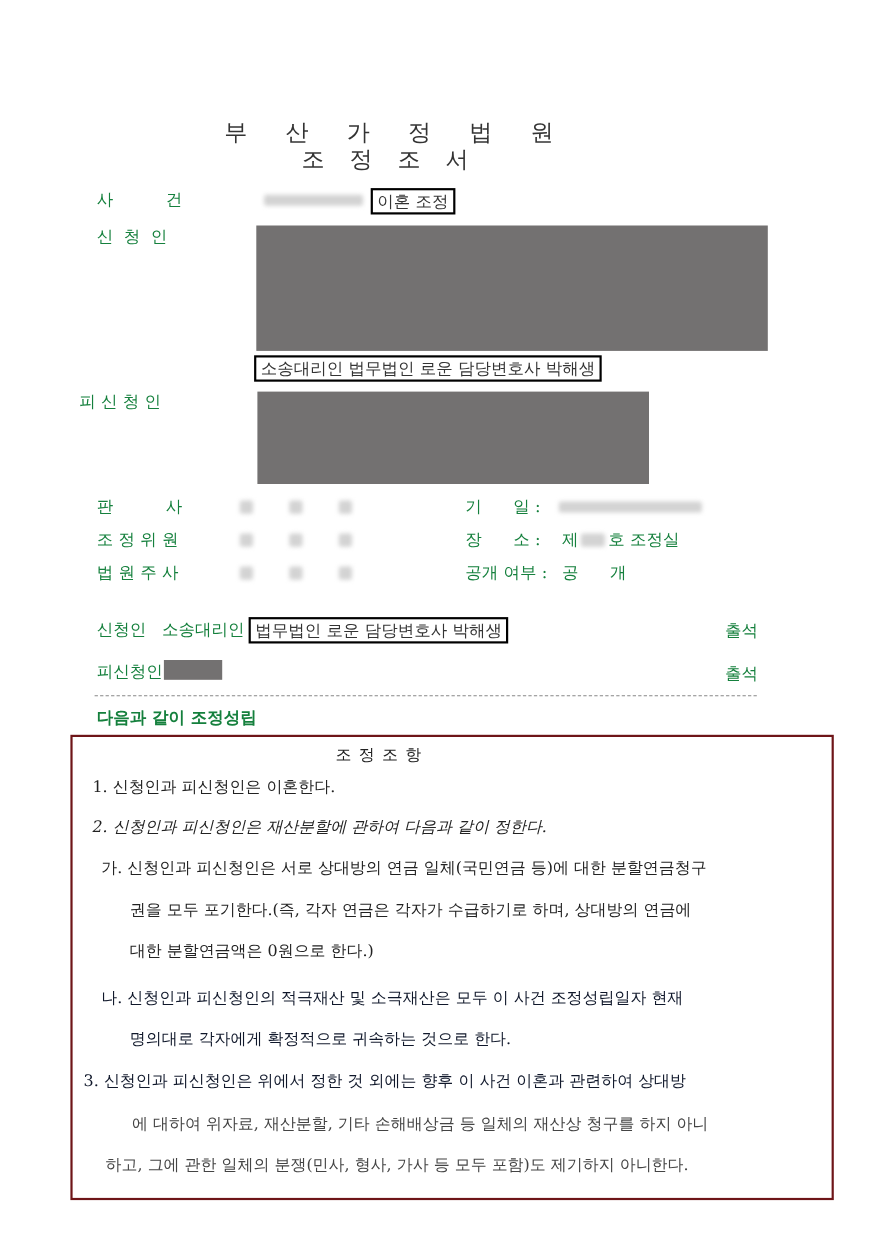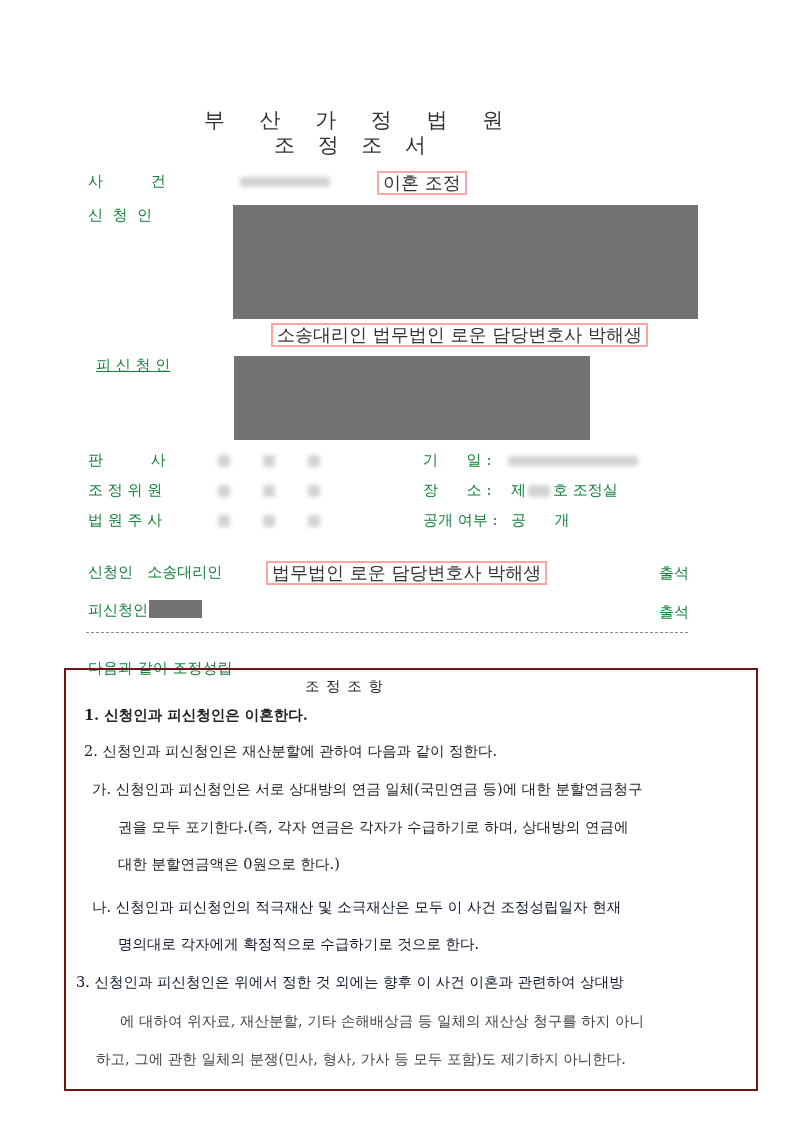--- a/index.html
+++ b/index.html
@@ -7,21 +7,21 @@
       width: 800px; height: 1131px; position: relative; overflow: hidden;
       font-family: "DejaVu Serif", "Liberation Serif", serif;
       color: #2b2b2b;
     }
     .abs { position: absolute; }
     .title1 { left: 0; width: 721px; top: 106px; text-align: center; font-size: 21px; letter-spacing: 14px; color: #333; font-family: "DejaVu Sans", sans-serif; }
     .title2 { left: 0; width: 708px; top: 131px; text-align: center; font-size: 21px; letter-spacing: 8px; color: #333; font-family: "DejaVu Sans", sans-serif; }
     .lbl { font-size: 15px; color: #15803d; white-space: pre; }
     .redact { background: #737171; }
     .blur { background: #d3d3d3; filter: blur(2px); border-radius: 2px; }
-    .boxed { border: 2px solid #fca5a5; padding: 0 4px; font-size: 18px; color: #333; white-space: nowrap; line-height: 20px; margin-left: 40px; }
+    .boxed { border: 2px solid #000000; padding: 0 4px; font-size: 15px; color: #333; white-space: nowrap; line-height: 20px; }
     .dash { border-top: 1px dashed #888; }
     .terms-box { left: 64px; top: 668px; width: 694px; height: 423px; border: 2px solid #6e1518; box-sizing: border-box; }
     .t { font-size: 14.5px; white-space: nowrap; }
     .dark { color: #222; }
     .mid { color: #444; }
     .light { color: #0f172a; }
   </style>
 </head>
 <body>
 
@@ -29,21 +29,21 @@
 <div class="abs title2">조 정 조 서</div>
 
 <div class="abs lbl" style="left:88px;top:172px;">사          건</div>
 <div class="abs blur" style="left:240px;top:177px;width:90px;height:10px;"></div>
 <div class="abs boxed" style="left:337px;top:171px;">이혼 조정</div>
 
 <div class="abs lbl" style="left:88px;top:206px;">신  청  인</div>
 <div class="abs redact" style="left:233px;top:205px;width:465px;height:114px;"></div>
 <div class="abs boxed" style="left:231px;top:323px;">소송대리인 법무법인 로운 담당변호사 박해생</div>
 
-<div class="abs lbl" style="left:96px;top:356px;text-decoration:underline;">피 신 청 인</div>
+<div class="abs lbl" style="left:72px;top:356px;">피 신 청 인</div>
 <div class="abs redact" style="left:234px;top:356px;width:356px;height:84px;"></div>
 
 <div class="abs lbl" style="left:88px;top:451px;">판          사</div>
 <div class="abs lbl" style="left:88px;top:481px;">조 정 위 원</div>
 <div class="abs lbl" style="left:88px;top:511px;">법 원 주 사</div>
 
 <div class="abs blur" style="left:218px;top:455px;width:12px;height:12px;"></div>
 <div class="abs blur" style="left:263px;top:455px;width:12px;height:12px;"></div>
 <div class="abs blur" style="left:308px;top:455px;width:12px;height:12px;"></div>
 <div class="abs blur" style="left:218px;top:485px;width:12px;height:12px;"></div>
@@ -67,31 +67,31 @@
 <div class="abs lbl" style="left:88px;top:563px;">신청인   소송대리인</div>
 <div class="abs boxed" style="left:226px;top:561px;">법무법인 로운 담당변호사 박해생</div>
 <div class="abs lbl" style="left:659px;top:564px;">출석</div>
 
 <div class="abs lbl" style="left:88px;top:601px;">피신청인</div>
 <div class="abs redact" style="left:149px;top:600px;width:53px;height:18px;"></div>
 <div class="abs lbl" style="left:659px;top:603px;">출석</div>
 
 <div class="abs dash" style="left:86px;top:632px;width:602px;"></div>
 
-<div class="abs lbl" style="left:88px;top:659px;">다음과 같이 조정성립</div>
+<div class="abs lbl" style="left:88px;top:643px;font-weight:bold;">다음과 같이 조정성립</div>
 
 <div class="abs terms-box"></div>
 
 <div class="abs t dark" style="left:305px;top:677px;letter-spacing:1px;">조   정   조   항</div>
 
-<div class="abs t dark" style="left:84px;top:706px;font-weight:bold;">1. 신청인과 피신청인은 이혼한다.</div>
-<div class="abs t dark" style="left:84px;top:742px;">2. 신청인과 피신청인은 재산분할에 관하여 다음과 같이 정한다.</div>
+<div class="abs t dark" style="left:84px;top:706px;">1. 신청인과 피신청인은 이혼한다.</div>
+<div class="abs t dark" style="left:84px;top:742px;font-style:italic;">2. 신청인과 피신청인은 재산분할에 관하여 다음과 같이 정한다.</div>
 
 <div class="abs t dark" style="left:92px;top:780px;">가. 신청인과 피신청인은 서로 상대방의 연금 일체(국민연금 등)에 대한 분할연금청구</div>
 <div class="abs t dark" style="left:118px;top:818px;">권을 모두 포기한다.(즉, 각자 연금은 각자가 수급하기로 하며, 상대방의 연금에</div>
 <div class="abs t dark" style="left:118px;top:855px;">대한 분할연금액은 0원으로 한다.)</div>
 
 <div class="abs t light" style="left:92px;top:898px;">나. 신청인과 피신청인의 적극재산 및 소극재산은 모두 이 사건 조정성립일자 현재</div>
-<div class="abs t light" style="left:118px;top:935px;">명의대로 각자에게 확정적으로 수급하기로 것으로 한다.</div>
+<div class="abs t light" style="left:118px;top:935px;">명의대로 각자에게 확정적으로 귀속하는 것으로 한다.</div>
 
 <div class="abs t light" style="left:76px;top:973px;">3. 신청인과 피신청인은 위에서 정한 것 외에는 향후 이 사건 이혼과 관련하여 상대방</div>
 <div class="abs t mid" style="left:96px;top:1012px;margin-left:24px;">에 대하여 위자료, 재산분할, 기타 손해배상금 등 일체의 재산상 청구를 하지 아니</div>
 <div class="abs t mid" style="left:96px;top:1050px;">하고, 그에 관한 일체의 분쟁(민사, 형사, 가사 등 모두 포함)도 제기하지 아니한다.</div>
 
 </body></html>

